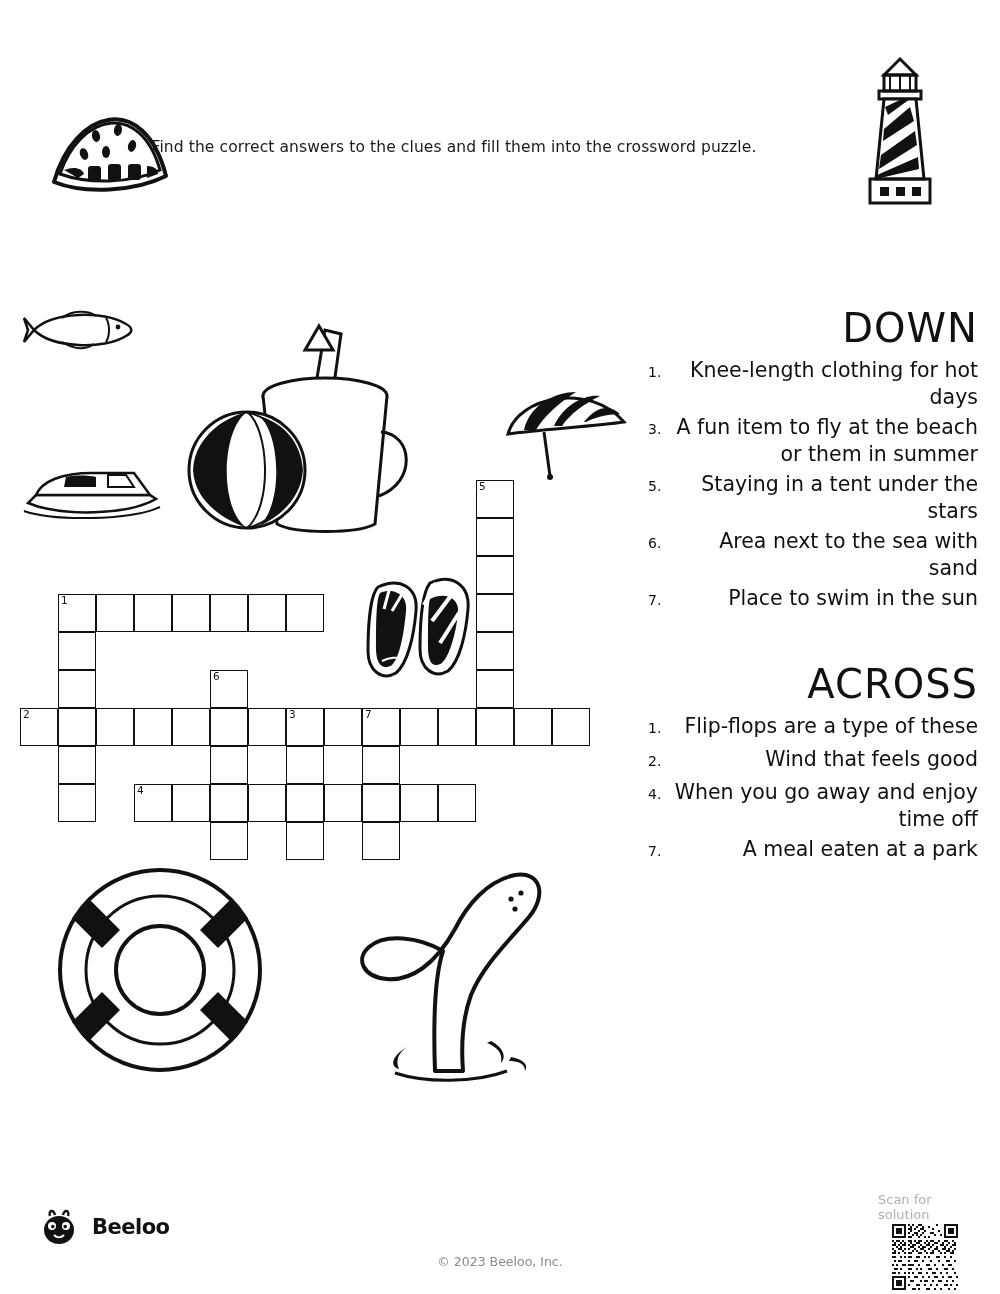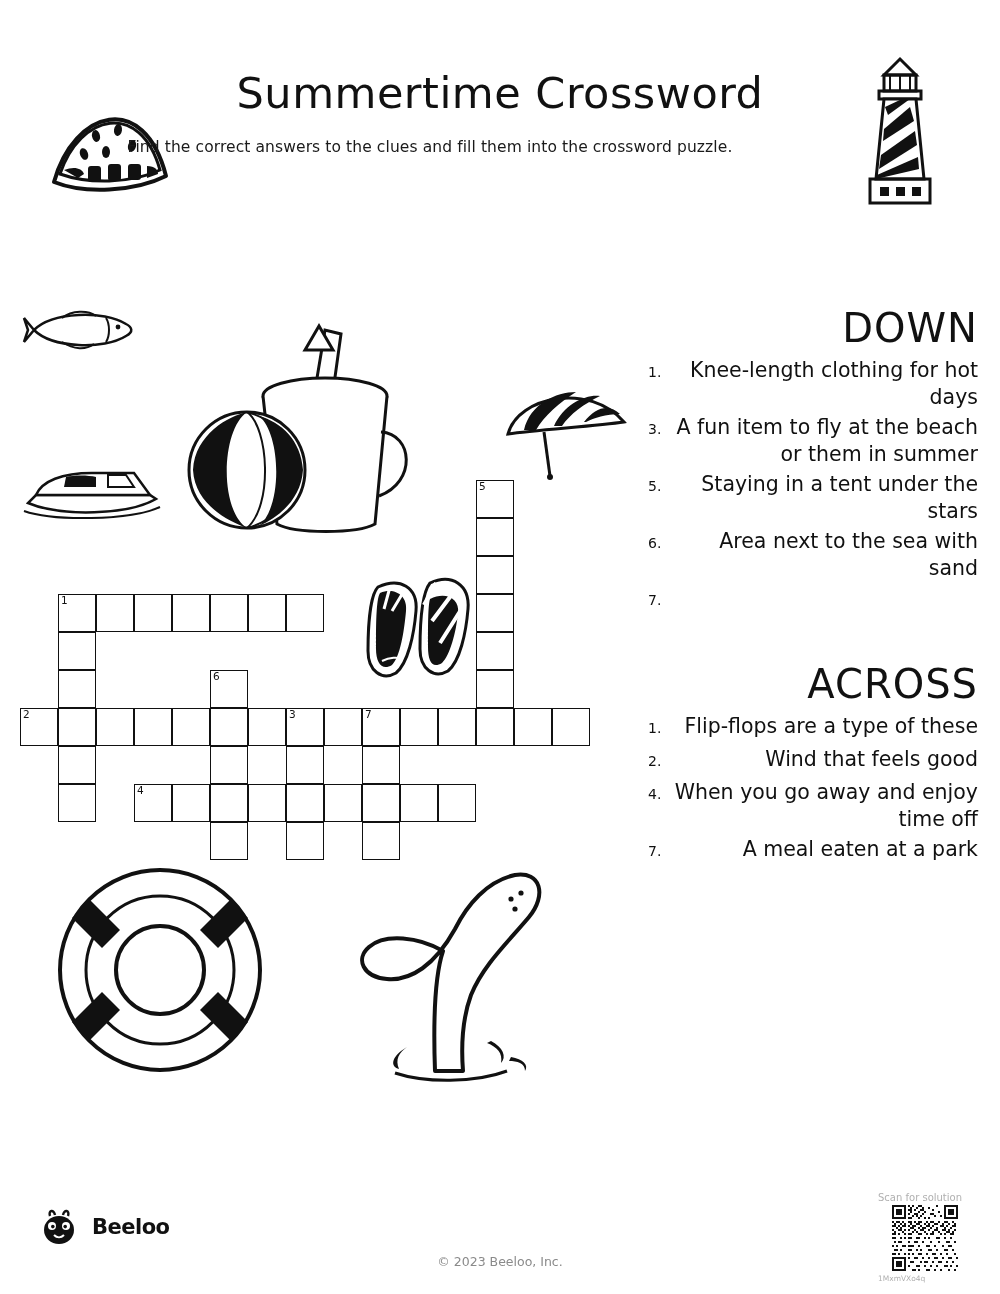--- a/index.html
+++ b/index.html
@@ -43,20 +43,21 @@
   }
   .subtitle {
     position: absolute;
     top: 98px;
     left: 0;
     width: 860px;
     text-align: center;
     font-size: 15.5px;
     color: #1a1a1a;
     letter-spacing: 0.1px;
+    padding-left: 24px;
   }
   .watermelon {
     position: absolute;
     left: 34px;
     top: 30px;
     width: 150px;
     height: 140px;
   }
   .lighthouse {
     position: absolute;
@@ -170,21 +171,21 @@
     color: #8a8a8a;
   }
   .qr-block {
     position: absolute;
     right: 26px;
     top: 1192px;
     width: 96px;
     text-align: center;
   }
   .qr-label {
-    font-size: 10px;
+    font-size: 13px;
     color: #b0b0b0;
     margin-bottom: 2px;
     text-align: left;
   }
   .qr-code {
     width: 66px;
     height: 66px;
     margin-left: 14px;
   }
   .qr-id {
@@ -211,21 +212,20 @@
         <rect x="94" y="94" width="13" height="16" rx="3" fill="#111"></rect>
         <path d="M113 96 c8 0 11 4 11 8 l-11 4 z" fill="#111"></path>
         <ellipse cx="62" cy="66" rx="4" ry="6" fill="#111" transform="rotate(-12 62 66)"></ellipse>
         <ellipse cx="84" cy="60" rx="4" ry="6" fill="#111" transform="rotate(8 84 60)"></ellipse>
         <ellipse cx="72" cy="82" rx="4" ry="6" fill="#111"></ellipse>
         <ellipse cx="98" cy="76" rx="4" ry="6" fill="#111" transform="rotate(15 98 76)"></ellipse>
         <ellipse cx="50" cy="84" rx="4" ry="6" fill="#111" transform="rotate(-20 50 84)"></ellipse>
       </svg>
     </div>
 
-    <div class="title">Summertime Crossword</div>
     <div class="subtitle">Find the correct answers to the clues and fill them into the crossword puzzle.</div>
 
     <div class="lighthouse">
       <svg viewBox="0 0 120 165" width="120" height="165">
         <path d="M44 30 L60 14 L76 30 Z" fill="none" stroke="#111" stroke-width="3"></path>
         <rect x="44" y="30" width="32" height="16" fill="none" stroke="#111" stroke-width="3"></rect>
         <line x1="50" y1="30" x2="50" y2="46" stroke="#111" stroke-width="2"></line>
         <line x1="60" y1="30" x2="60" y2="46" stroke="#111" stroke-width="2"></line>
         <line x1="70" y1="30" x2="70" y2="46" stroke="#111" stroke-width="2"></line>
         <rect x="39" y="46" width="42" height="8" fill="none" stroke="#111" stroke-width="3"></rect>
@@ -412,20 +412,21 @@
           <li class="clue-item">
             <span class="clue-num">5.</span>
             <span class="clue-text">Staying in a tent under the stars</span>
           </li>
           <li class="clue-item">
             <span class="clue-num">6.</span>
             <span class="clue-text">Area next to the sea with sand</span>
           </li>
           <li class="clue-item">
             <span class="clue-num">7.</span>
+            <span class="clue-text">Place to swim in the sun</span>
           </li>
         </ul>
     </div>
 
     <div class="across-block">
       <h2 class="clue-head">ACROSS</h2>
       <ul class="clue-list" id="across-list">
           <li class="clue-item">
             <span class="clue-num">1.</span>
             <span class="clue-text">Flip-flops are a type of these</span>

